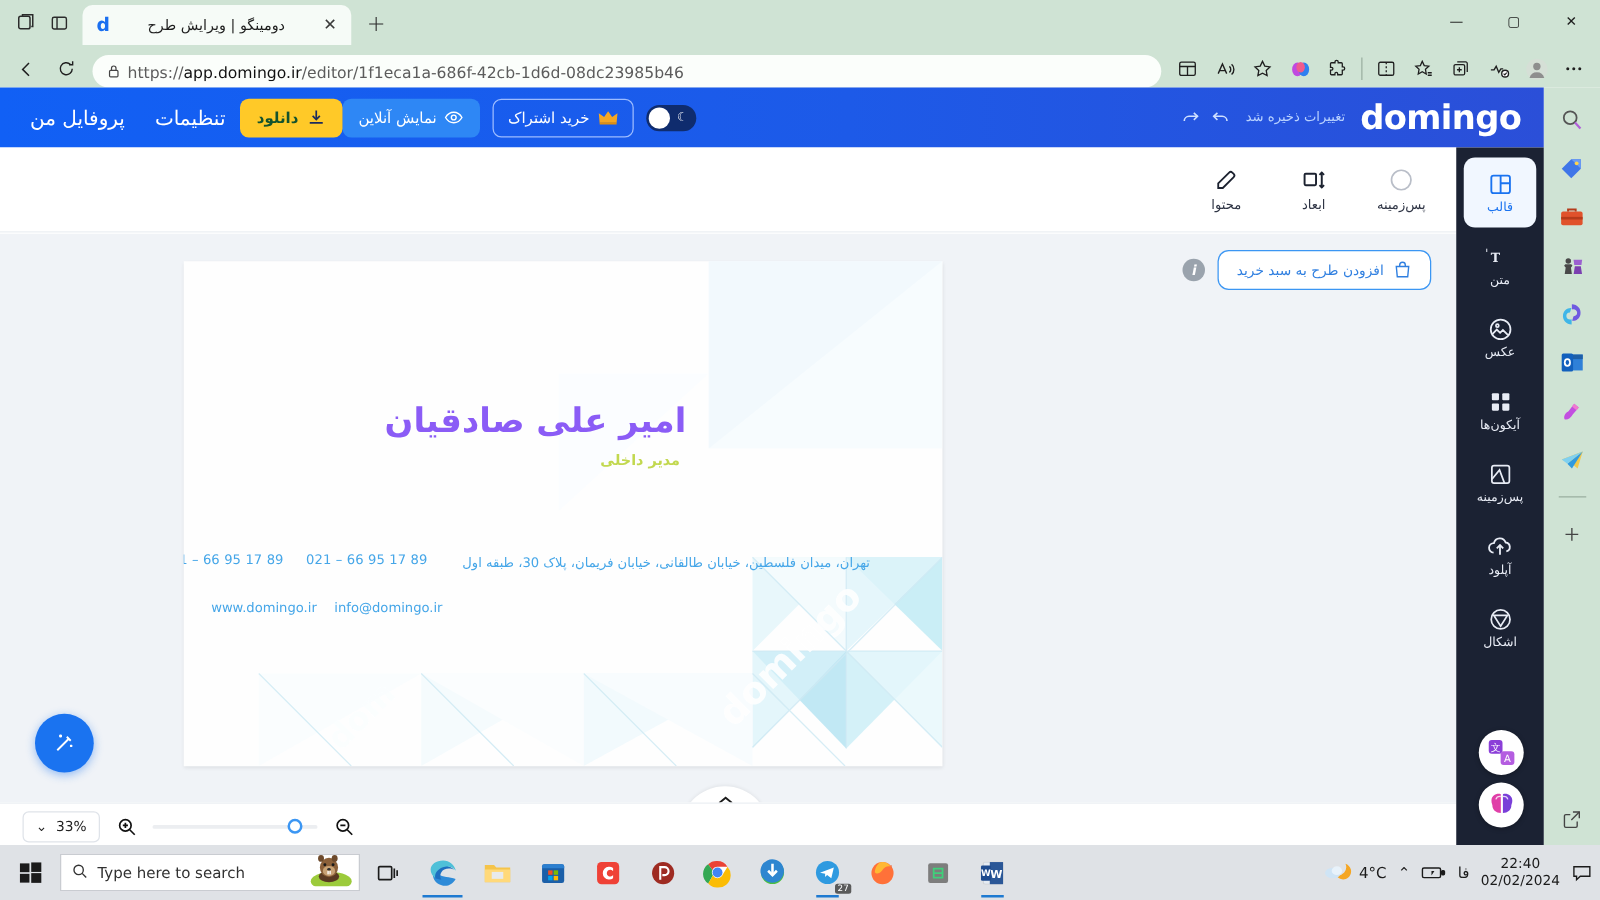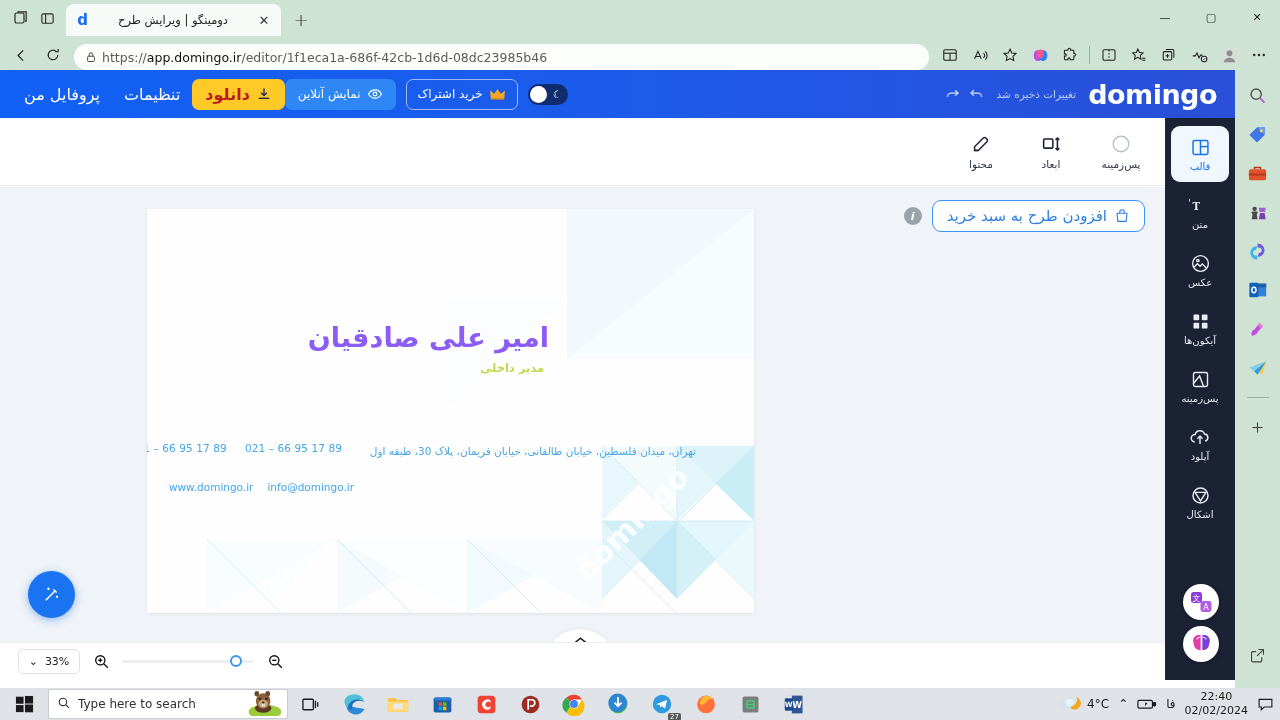--- a/index.html
+++ b/index.html
@@ -98,21 +98,21 @@
   }
   .logo { color: #fff; font-size: 27px; font-weight: 700; letter-spacing: -.5px; margin-right: 6px; }
   .saved-text { color: #b9d2ff; font-size: 10.5px; margin: 0 12px 0 8px; }
   .hdr-ico { color: #cfe0ff; width: 24px; height: 24px; display:flex; align-items:center; justify-content:center; }
   .hdr-spacer { flex: 1; }
   .btn-profile, .btn-settings {
     color: #fff; font-size: 16px; padding: 0 12px; height: 30px;
     display: flex; align-items: center;
   }
   .btn-download {
-    background: #ffc928; color: #b91c1c; font-size: 16px; font-weight: 700;
+    background: #ffc928; color: #14532d; font-size: 12px; font-weight: 700;
     border-radius: 7px; height: 31px; padding: 0 13px;
     display: flex; align-items: center; gap: 6px;
   }
   .btn-online {
     background: #2e87f5; color: #fff; font-size: 12px; border-radius: 7px;
     height: 31px; padding: 0 13px; display: flex; align-items: center; gap: 6px;
     margin-right: 10px;
   }
   .btn-subscribe {
     border: 1px solid #9dbcff; color: #fff; font-size: 12px; border-radius: 7px;
@@ -144,21 +144,21 @@
   .canvas-area {
     position: absolute; top: 187px; left: 0; width: 1165px; height: 455px;
     background: #f0f3f7;
   }
   .cart-row {
     position: absolute; top: 13px; right: 20px; display: flex; align-items: center;
     direction: rtl; gap: 10px;
   }
   .btn-cart {
     border: 1.5px solid #3b96f3; color: #2f7fe0; background: #fff;
-    border-radius: 9px; height: 32px; padding: 0 14px; font-size: 15px;
+    border-radius: 9px; height: 32px; padding: 0 14px; font-size: 11px;
     display: flex; align-items: center; gap: 7px;
   }
   .info-badge {
     width: 18px; height: 18px; border-radius: 50%; background: #9aa3ad; color: #fff;
     font-size: 11px; font-weight: 700; display: flex; align-items: center; justify-content: center;
     font-style: italic;
   }
 
   .card {
     position: absolute; left: 147px; top: 22px; width: 607px; height: 404px;
@@ -243,21 +243,21 @@
   }
   .panel-ai2 {
     position: absolute; bottom: 18px; left: 18px; width: 36px; height: 36px;
     border-radius: 50%; background: #fff;
     display: flex; align-items: center; justify-content: center; font-size: 16px;
     box-shadow: 0 1px 4px rgba(0,0,0,.3);
   }
 
   
   .taskbar {
-    position: absolute; bottom: 0; left: 0; width: 1280px; height: 32px;
+    position: absolute; bottom: 0; left: 0; width: 1280px; height: 44px;
     background: #dfe2e6; direction: ltr; display: flex; align-items: center;
   }
   .start-btn { width: 48px; height: 40px; display: flex; align-items: center; justify-content: center; }
   .search-box {
     width: 240px; height: 30px; background: #fff; border: 1px solid #c9ccd1;
     display: flex; align-items: center; padding: 0 8px; gap: 7px; position: relative;
     overflow: hidden;
   }
   .search-box .ph { font-size: 12px; color: #313131; }
   .search-mascot { position: absolute; right: 2px; bottom: -4px; font-size: 26px; }

